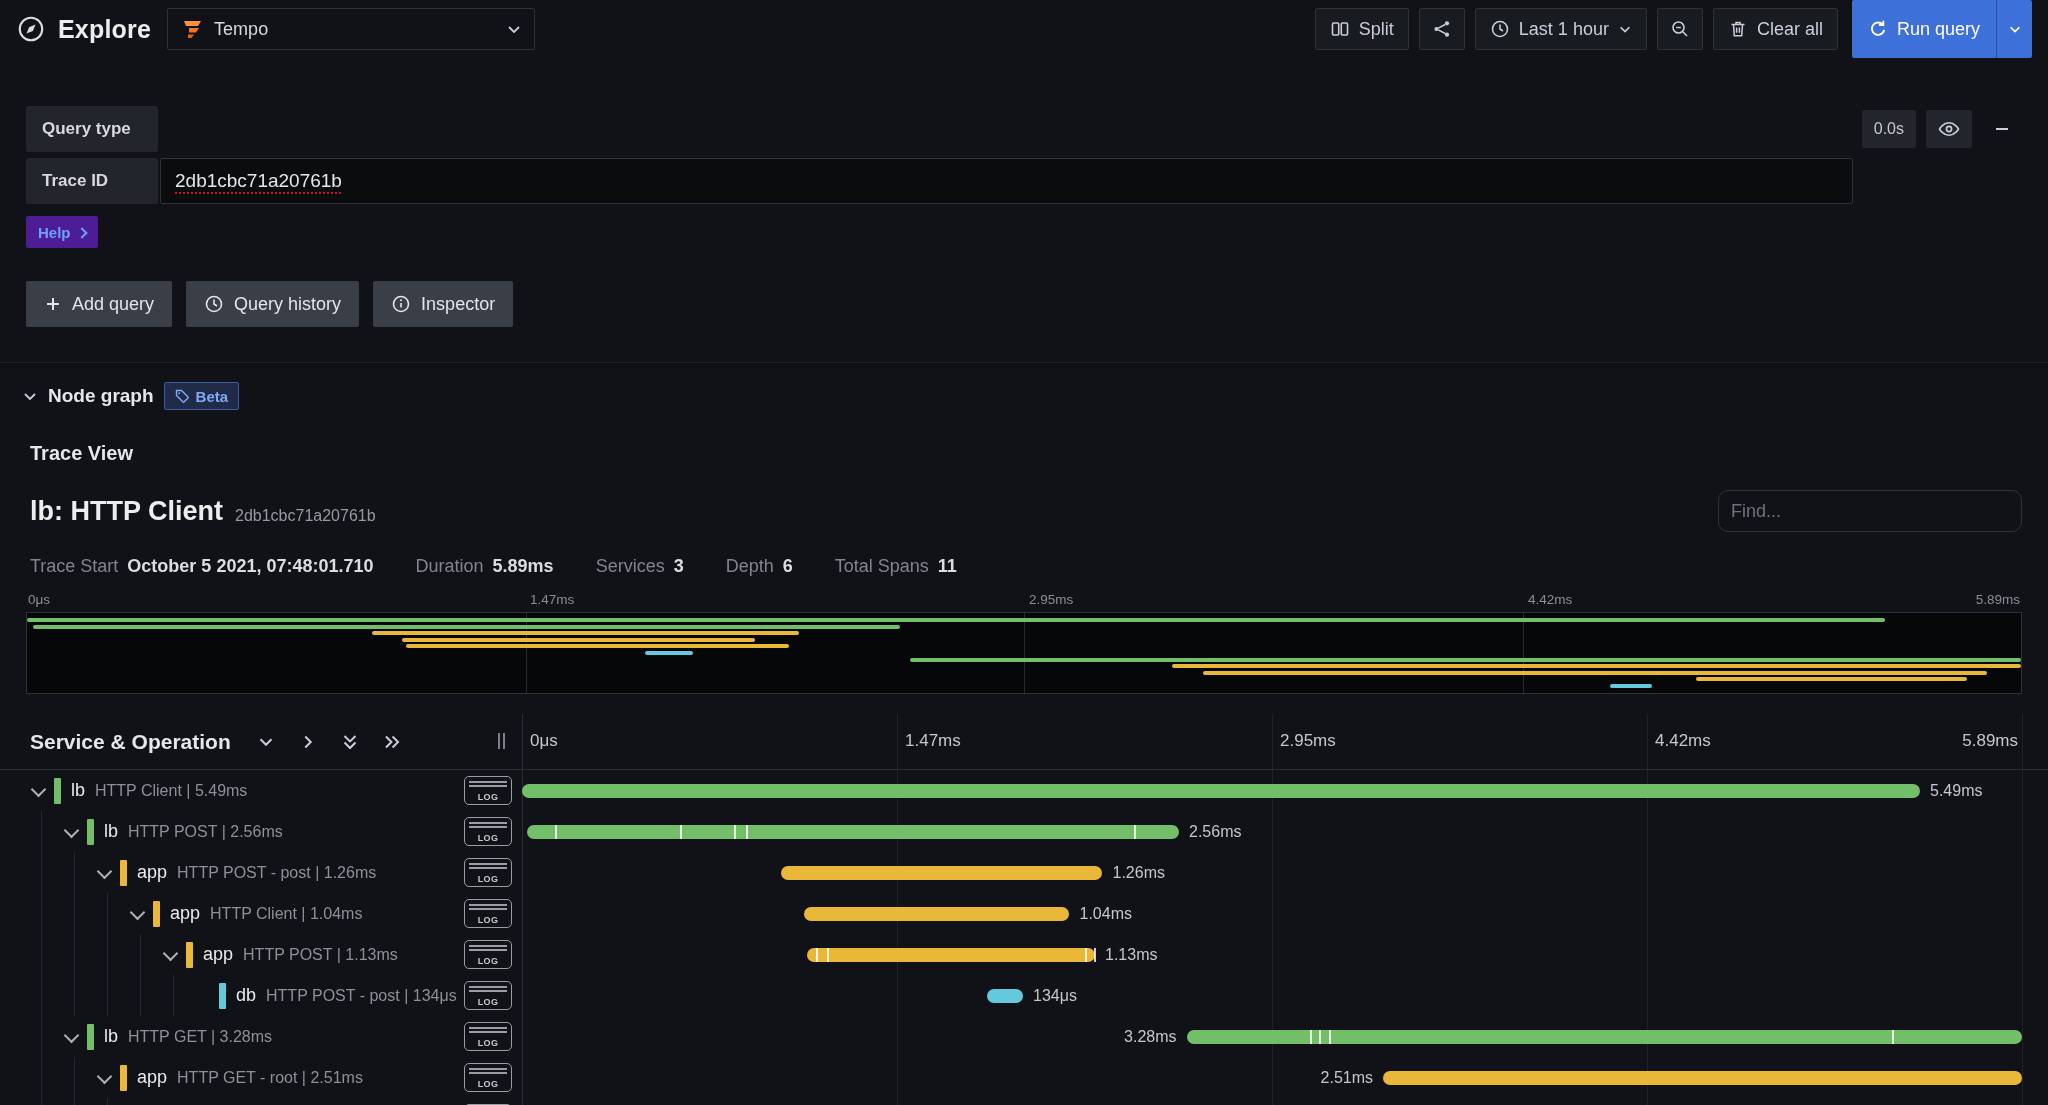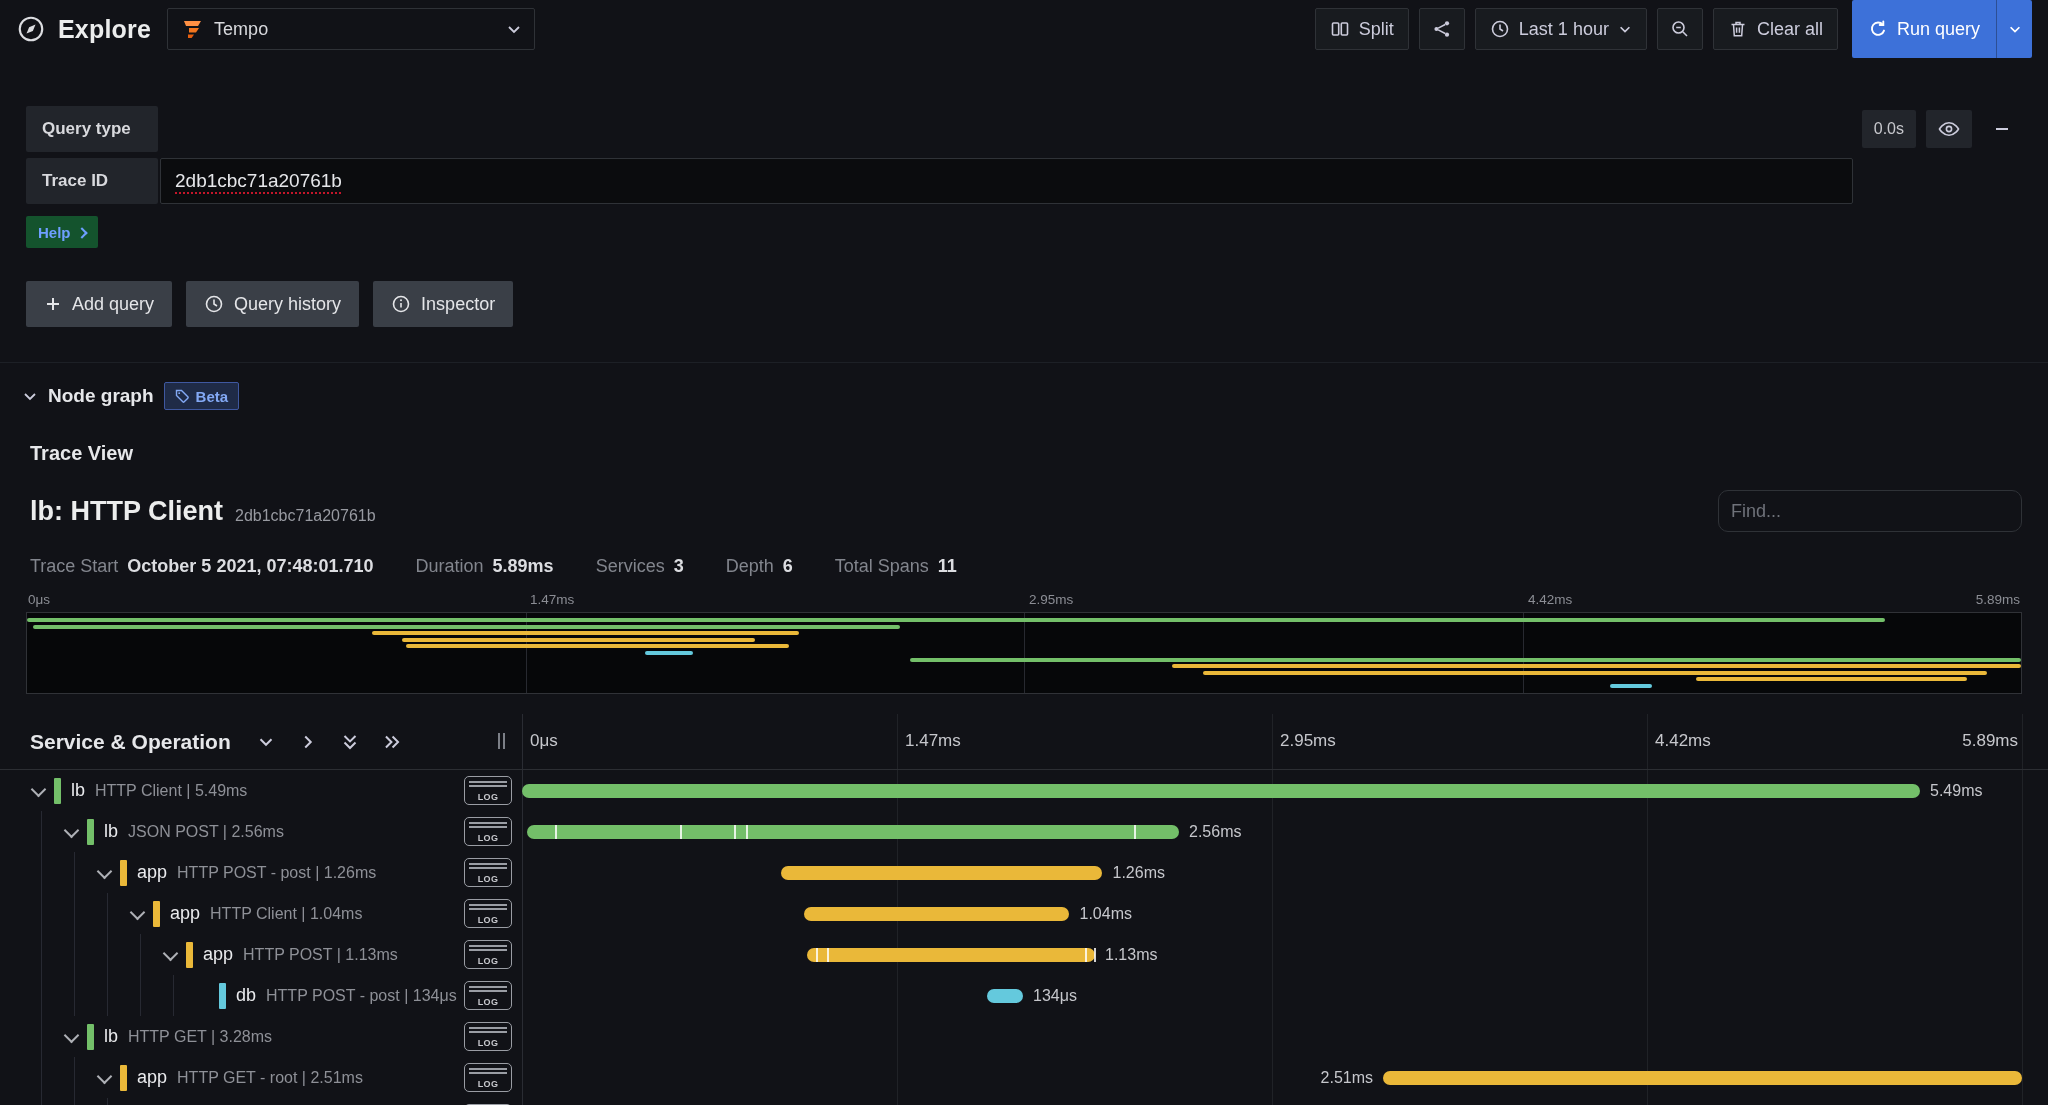--- a/index.html
+++ b/index.html
@@ -26,21 +26,21 @@
 .tab{position:relative;display:flex;align-items:center;padding:0 24px;font-size:18px;color:#c3c4c9;cursor:pointer;background:none;border:none;font-family:inherit}
 .tab.active{color:#fff;font-weight:600}
 .tab.active::after{content:"";position:absolute;left:6px;right:6px;bottom:0;height:4px;background:linear-gradient(90deg,#f55f3e,#fc9f32)}
 .qr1-right{margin-left:auto;display:flex;align-items:center;gap:10px}
 .elapsed{height:38px;background:#22252b;border-radius:2px;display:flex;align-items:center;padding:0 12px;font-size:16px;color:#c7c8cd}
 .icon-box{height:38px;width:46px;background:#22252b;border-radius:2px;display:flex;align-items:center;justify-content:center;cursor:pointer}
 .minus-btn{width:40px;height:38px;display:flex;align-items:center;justify-content:center;cursor:pointer}
 .qrow2{position:absolute;top:158px;left:26px;height:46px;display:flex}
 .trace-input{width:1693px;height:46px;margin-left:2px;background:#0b0c0e;border:1px solid #2f3237;border-radius:2px;display:flex;align-items:center;padding:0 14px;font-size:19px;color:#e6e7ea;cursor:text}
 .trace-input .spell{text-decoration:underline dotted #c4162a;text-underline-offset:5px;text-decoration-thickness:2px}
-.help{position:absolute;top:216px;left:26px;height:32px;background:#14532d;border-radius:2px;display:flex;align-items:center;gap:7px;padding:0 12px;color:#6e9fff;font-size:15px;font-weight:600;cursor:pointer}
+.help{position:absolute;top:216px;left:26px;height:32px;background:#4c1d95;border-radius:2px;display:flex;align-items:center;gap:7px;padding:0 12px;color:#6e9fff;font-size:15px;font-weight:600;cursor:pointer}
 .help-chev{width:8px;height:8px;border-right:2px solid #6e9fff;border-bottom:2px solid #6e9fff;transform:rotate(-45deg);margin-top:1px}
 .qbuttons{position:absolute;top:281px;left:26px;display:flex;gap:14px}
 .btn-sec{height:46px;background:#3a3f47;border:none;border-radius:2px;display:flex;align-items:center;gap:10px;padding:0 18px;font-size:18px;font-weight:500;color:#e4e5e8;font-family:inherit;cursor:pointer}
 .divider{position:absolute;top:362px;left:0;right:0;height:1px;background:#1d2026}
 
 .nodegraph{position:absolute;top:382px;left:22px;display:flex;align-items:center;gap:10px;cursor:pointer}
 .ng-title{font-size:19px;font-weight:600;color:#e6e7ea}
 .beta{display:flex;align-items:center;gap:7px;height:28px;padding:0 10px;border-radius:2px;background:#1f2b47;border:1px solid #3f58a0;color:#83a9f5;font-size:15px;font-weight:600}
 
 .tv-title{position:absolute;top:442px;left:30px;font-size:20px;font-weight:700;color:#e6e7ea}
@@ -385,21 +385,21 @@
           <div class="bar" style="left:0%;width:93.2%;background:#73bf69"></div>
           <span class="blabel" style="left:93.2%;margin-left:10px">5.49ms</span>
         </div>
       </div>
       <div class="trow">
         <div class="tname">
           <span class="iguide"></span>
           <span class="chev"></span>
           <span class="cbar" style="background:#73bf69"></span>
           <span class="svc">lb</span>
-          <span class="op">JSON POST | 2.56ms</span>
+          <span class="op">HTTP POST | 2.56ms</span>
           <span class="logicon">LOG</span>
         </div>
         <div class="tspan">
           <div class="bar" style="left:0.3%;width:43.5%;background:#73bf69">
             <i class="btick" style="left:4.367816091954023%"></i>
             <i class="btick" style="left:23.448275862068964%"></i>
             <i class="btick" style="left:31.72413793103448%"></i>
             <i class="btick" style="left:33.56321839080459%"></i>
             <i class="btick" style="left:93.10344827586206%"></i>
           </div>
@@ -479,20 +479,29 @@
       </div>
       <div class="trow">
         <div class="tname">
           <span class="iguide"></span>
           <span class="chev"></span>
           <span class="cbar" style="background:#73bf69"></span>
           <span class="svc">lb</span>
           <span class="op">HTTP GET | 3.28ms</span>
           <span class="logicon">LOG</span>
         </div>
+        <div class="tspan">
+          <div class="bar" style="left:44.3%;width:55.7%;background:#73bf69">
+            <i class="btick" style="left:14.72172351885099%"></i>
+            <i class="btick" style="left:15.79892280071814%"></i>
+            <i class="btick" style="left:17.0556552962298%"></i>
+            <i class="btick" style="left:84.38061041292639%"></i>
+          </div>
+          <span class="blabel" style="right:55.7%;margin-right:10px">3.28ms</span>
+        </div>
       </div>
       <div class="trow">
         <div class="tname">
           <span class="iguide"></span>
           <span class="iguide"></span>
           <span class="chev"></span>
           <span class="cbar" style="background:#eab839"></span>
           <span class="svc">app</span>
           <span class="op">HTTP GET - root | 2.51ms</span>
           <span class="logicon">LOG</span>

